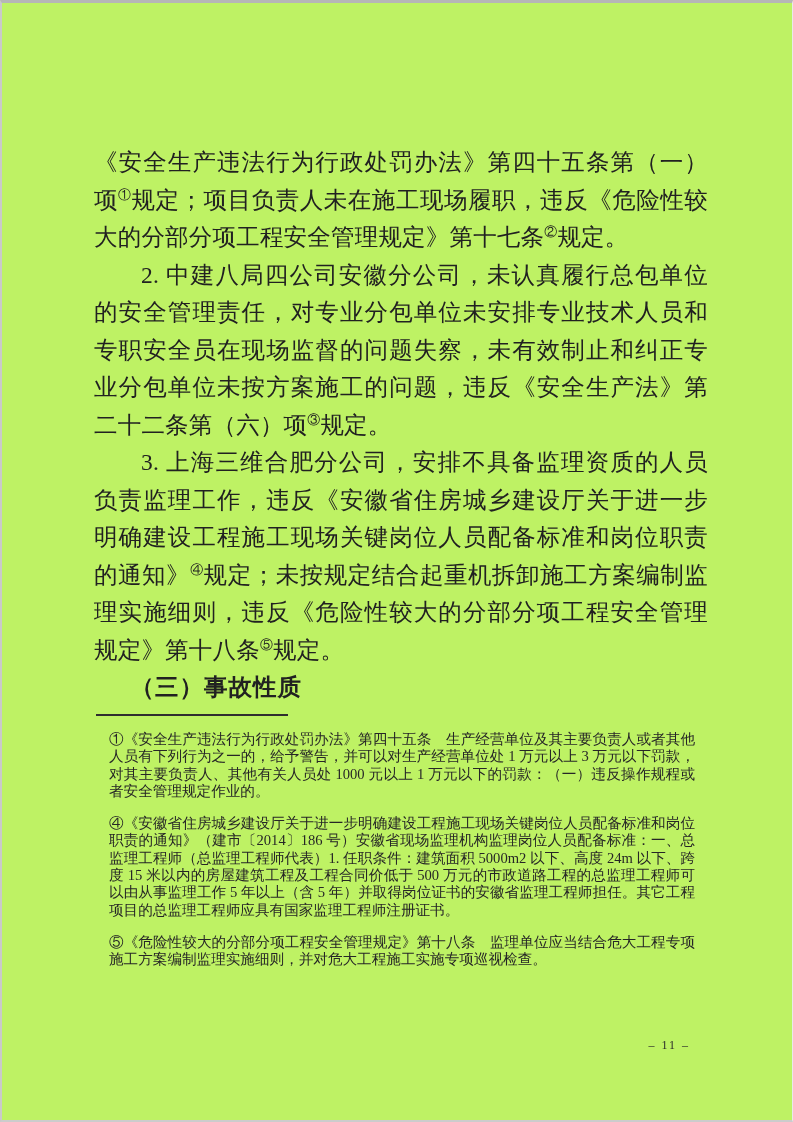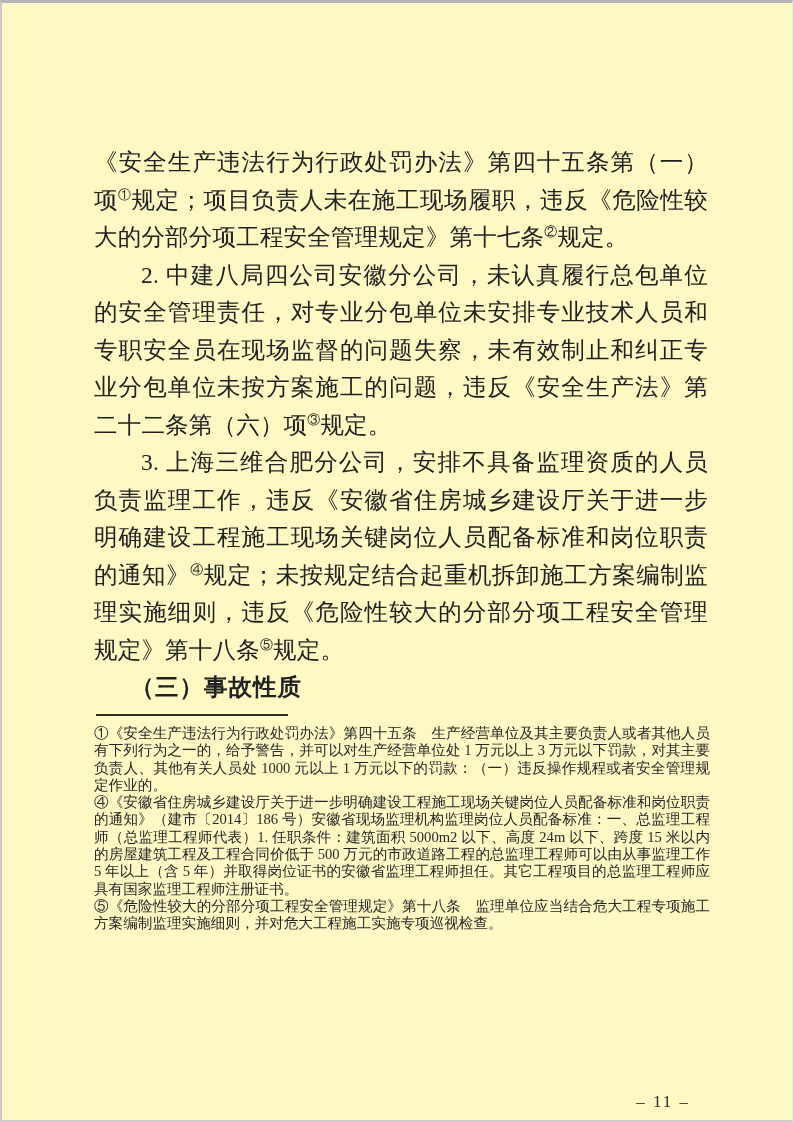--- a/index.html
+++ b/index.html
@@ -4,21 +4,21 @@
 <style>
   html, body {
     margin: 0;
     padding: 0;
     background: #ffffff;
   }
   .page {
     position: relative;
     width: 793px;
     height: 1122px;
-    background: #fef9c3;
+    background: #bef264;
     box-sizing: border-box;
     border-top: 3px solid #b6b6b6;
     border-left: 2px solid #c9c9c9;
     border-bottom: 2px solid #cccccc;
     border-right: 1px solid #e9e9e9;
     overflow: hidden;
     font-family: "Liberation Serif", "DejaVu Serif", serif;
     color: #212121;
   }
   .body-text {
@@ -53,34 +53,34 @@
     top: 703px;
     width: 616px;
   }
   .footnote-separator {
     width: 192px;
     height: 0;
     border-top: 2px solid #2e2e2e;
     margin: 8px 0 9px 2px;
   }
   .footnote {
-    margin: 0;
+    margin: 15px;
     font-size: 14.6px;
     line-height: 17.3px;
     text-align: justify;
     text-justify: inter-character;
     word-break: break-all;
     color: #262626;
   }
   .footnote + .footnote { margin-top: 0; }
   .page-number {
     position: absolute;
-    top: 1088px;
+    top: 1031px;
     right: 102px;
-    font-size: 17px;
+    font-size: 12px;
     line-height: 22px;
     letter-spacing: 2px;
     color: #2b2b2b;
   }
 </style>
 </head>
 <body>
 
 <div class="page">
 

